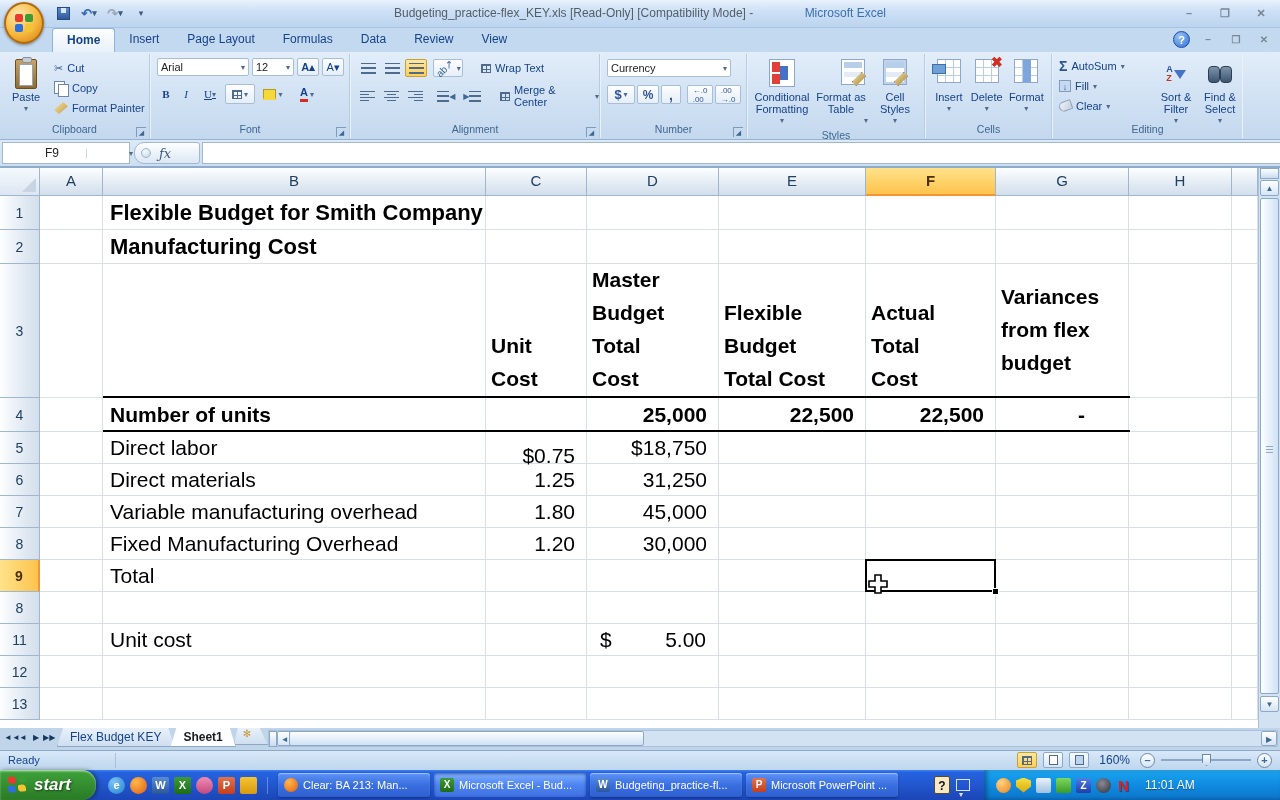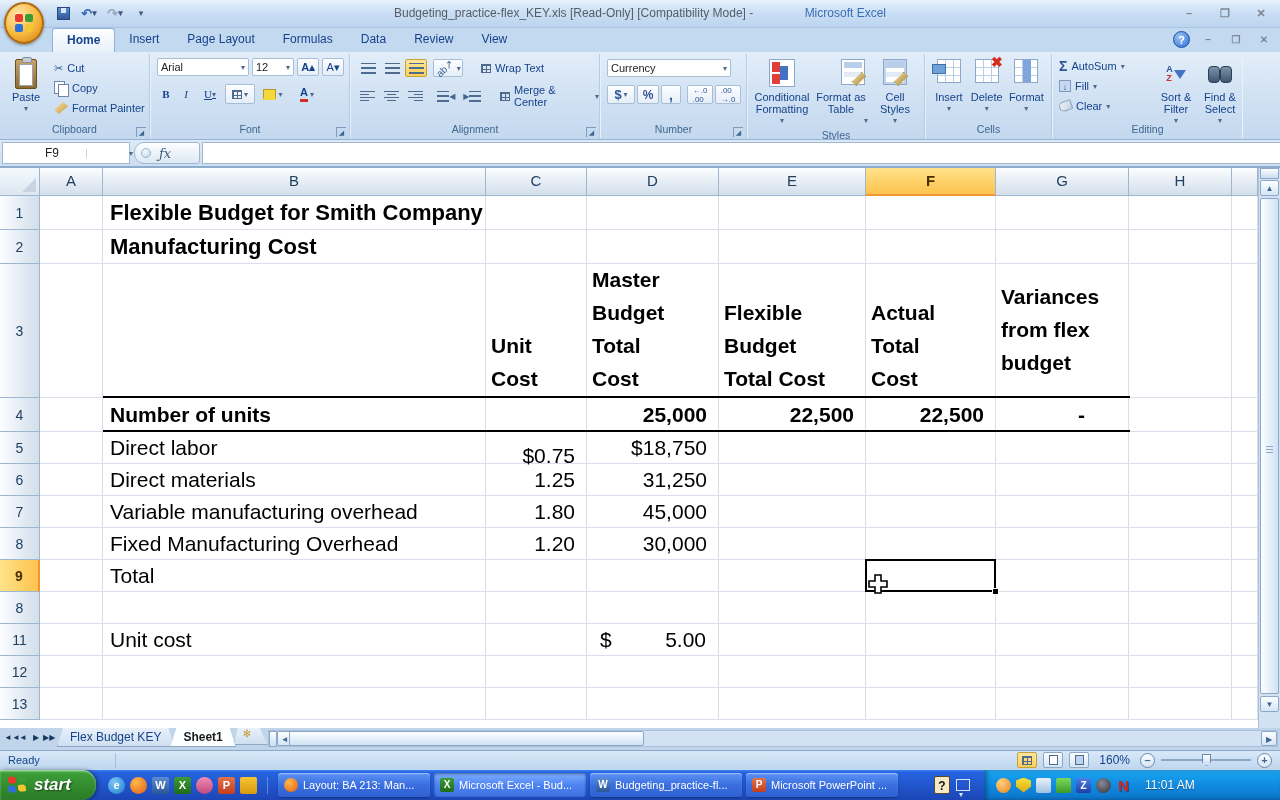--- a/index.html
+++ b/index.html
@@ -811,21 +811,21 @@
         <div class="ql-ic ic-firefox"></div>
         <div class="ql-ic ic-word">W</div>
         <div class="ql-ic ic-excel">X</div>
         <div class="ql-ic ic-key"></div>
         <div class="ql-ic ic-ppt">P</div>
         <div class="ql-ic ic-mail"></div>
       </div>
     <div class="tbtns" id="taskbuttons">
         <div class="tbtn">
           <span class="tb-ic ic-firefox"></span>
-          <span>Layout: BA 213: Man...</span>
+          <span>Clear: BA 213: Man...</span>
         </div>
         <div class="tbtn active">
           <span class="tb-ic ic-excel">X</span>
           <span>Microsoft Excel - Bud...</span>
         </div>
         <div class="tbtn">
           <span class="tb-ic ic-word">W</span>
           <span>Budgeting_practice-fl...</span>
         </div>
         <div class="tbtn">

